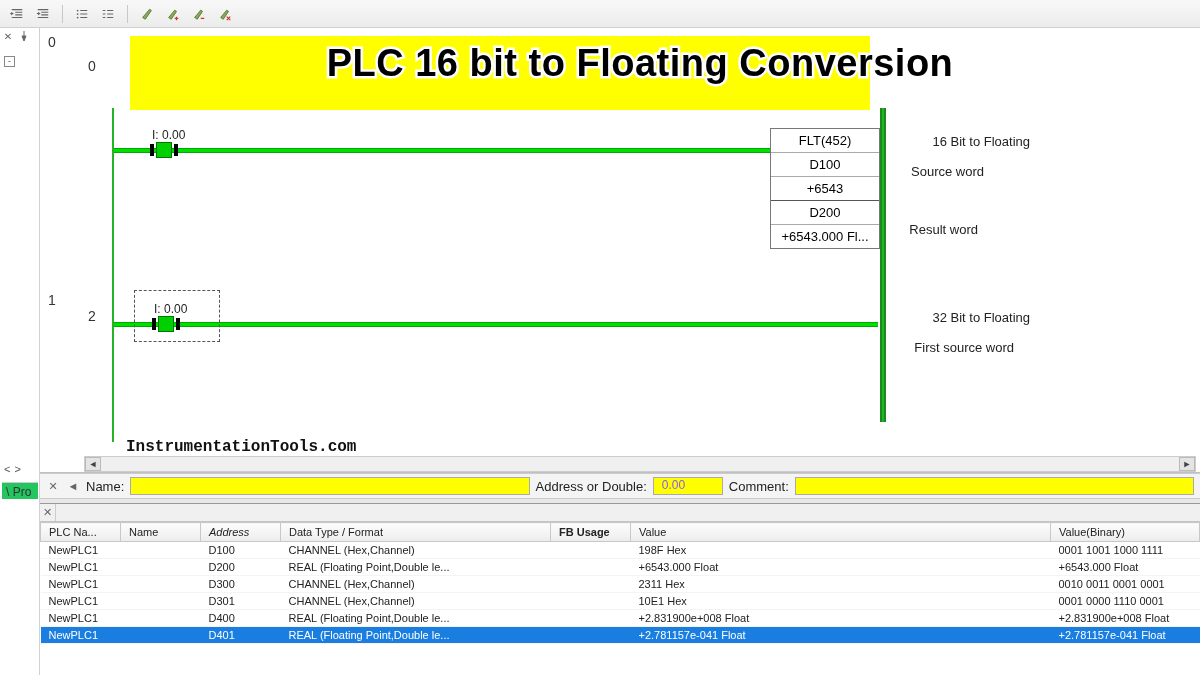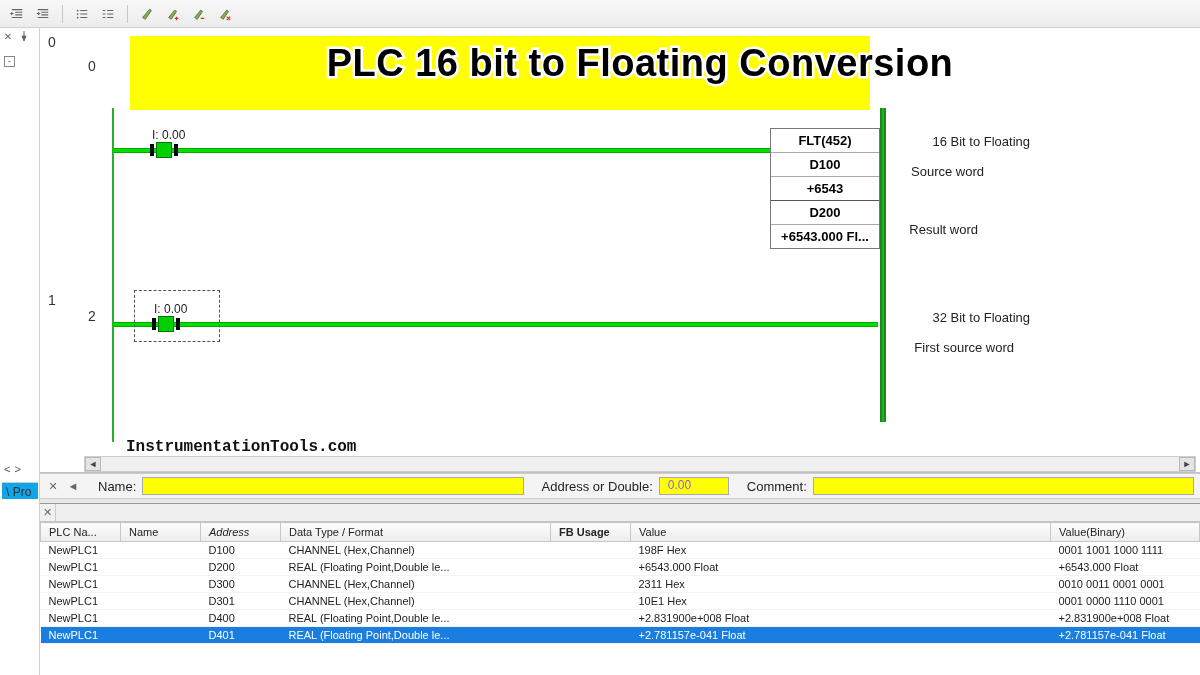--- a/index.html
+++ b/index.html
@@ -61,21 +61,21 @@
     position:absolute; bottom:200px; left:4px;
     display:flex; gap:4px; font-size:11px; color:#555;
   }
   .gutter-nav span { cursor:pointer; }
   .tab-pro {
     position:absolute; bottom:176px; left:2px;
     font-size:12px; color:#333;
     border-top:1px solid #ccc;
     padding:2px 4px 0 4px;
     width:36px;
-    background:#0ea5e9;
+    background:#22c55e;
   }
   .main-col {
     flex:1;
     display:flex;
     flex-direction:column;
     min-width:0;
   }
   
   .ladder-area {
     flex:1;
@@ -141,21 +141,21 @@
   }
   
   .instr-block {
     position:absolute; right:320px;
     width:110px;
     border:1px solid #777;
     background:#fff;
     font-size:13px;
   }
   .instr-block .row {
-    padding:4px 8px; text-align:center; border-bottom:1px solid #aaa;font-weight:bold;
+    padding:4px 8px; text-align:center; border-bottom:1px solid #aaa;
   }
   .instr-block .row:last-child { border-bottom:none; }
   .instr-side {
     position:absolute; font-size:13px; color:#222;
   }
   .double-rail { position:absolute; width:6px; background:#24b324; border-left:2px solid #1a8a1a; border-right:2px solid #1a8a1a; }
   
   .hscroll {
     position:absolute; bottom:0; left:44px; right:4px; height:16px;
     background:#f0f0f0; border:1px solid #ccc;
@@ -165,21 +165,21 @@
     width:16px; height:14px; background:#e4e4e4; border:1px solid #bbb;
     display:flex;align-items:center;justify-content:center;font-size:9px;color:#444;cursor:pointer;
   }
   .hscroll .track { flex:1; height:14px; position:relative; }
   
   .edit-bar {
     height:26px; background:#f4f4f4; border-top:1px solid #ccc; border-bottom:1px solid #ccc;
     display:flex; align-items:center; padding:0 6px; gap:6px; font-size:13px;
   }
   .edit-bar .x { width:14px;height:14px;display:flex;align-items:center;justify-content:center;color:#666;cursor:pointer;font-size:11px; }
-  .edit-bar label { color:#222;margin-left:12px; }
+  .edit-bar label { color:#222; }
   .edit-bar .fld {
     height:18px; border:1px solid #aaa; background:#ffff00;
     padding:0 4px; font-size:12px;
   }
   .name-fld { flex:1; min-width:150px; max-width:420px; }
   .addr-fld { width:70px; }
   .addr-val { background:#ffff00; color:#8b5cf6; padding:0 4px; }
   .comment-fld { flex:1; min-width:100px; }
   
   .watch-panel {

